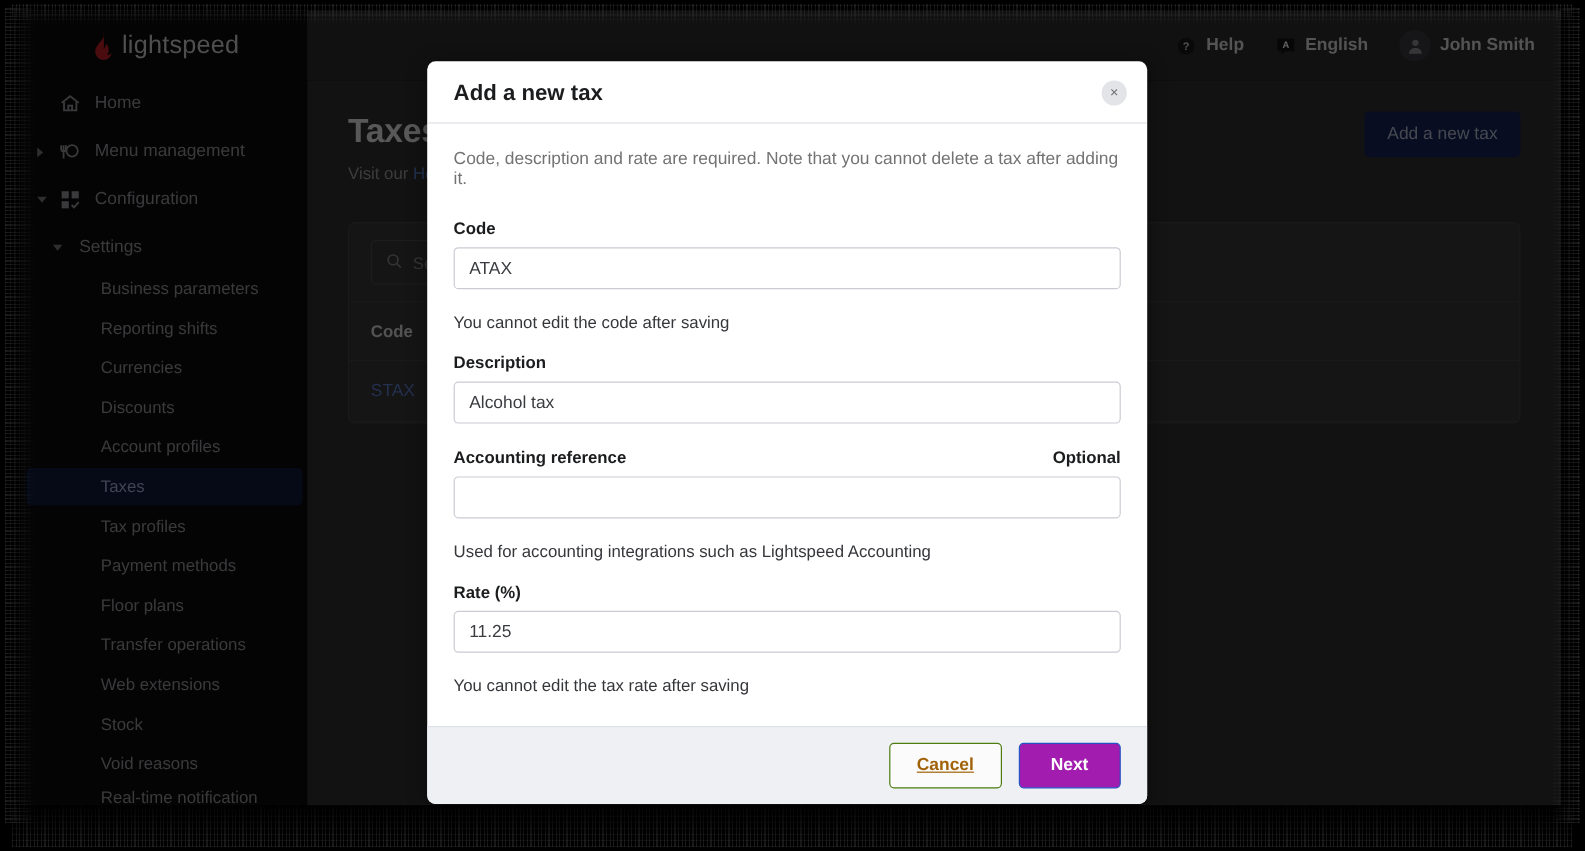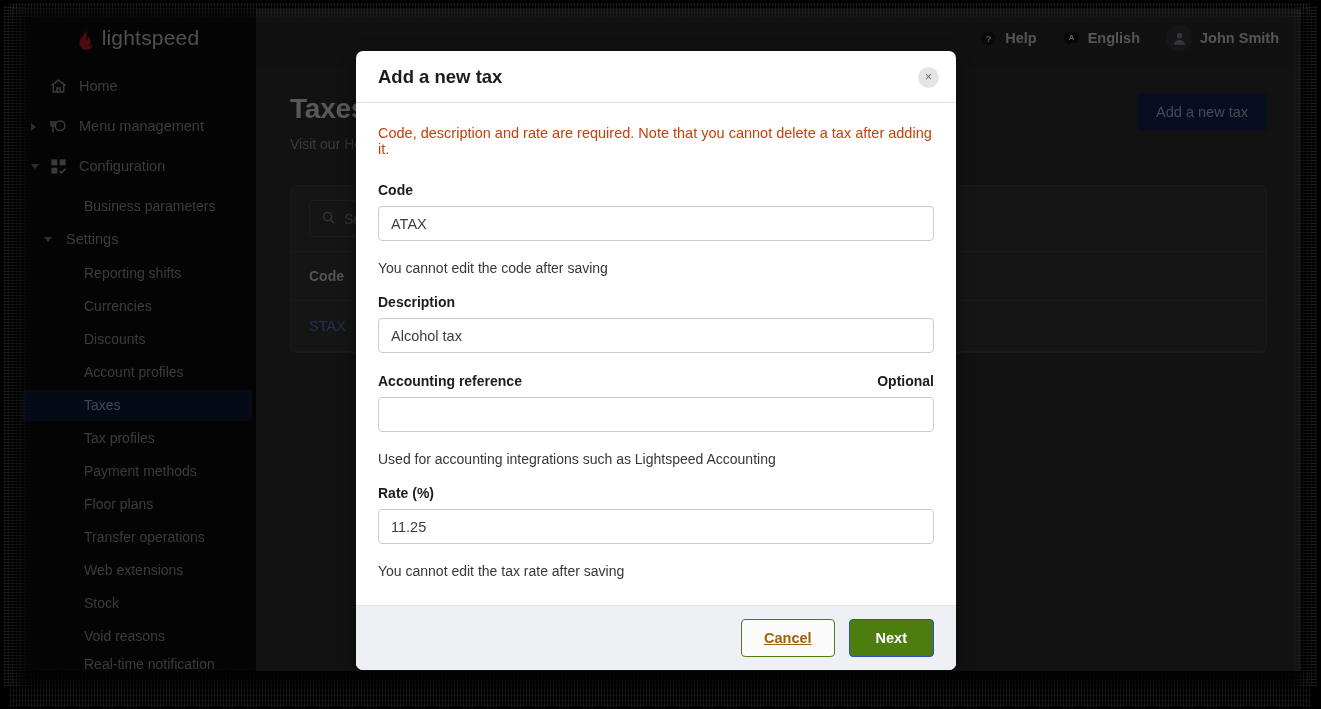--- a/index.html
+++ b/index.html
@@ -284,21 +284,21 @@
     text-align: center;
     cursor: pointer;
     font-family: inherit;
     padding: 0;
   }
   .modal-body {
     padding: 22px 22px 26px 22px;
   }
   .intro {
     font-size: 14.5px;
-    color: #c2410c;
+    color: #737373;
     margin-bottom: 25px;
   }
   .field { margin-bottom: 4px; }
   .field-label-row {
     display: flex;
     align-items: baseline;
     justify-content: space-between;
     margin-bottom: 8px;
   }
   .field-label {
@@ -348,21 +348,21 @@
     cursor: pointer;
     font-family: inherit;
   }
   .btn-cancel {
     background: #fbfbfc;
     border: 1px solid #4d7c0f;
     color: #a16207;
     text-decoration: underline;
   }
   .btn-next {
-    background: #4d7c0f;
+    background: #a21caf;
     border: 1px solid #2553c4;
     color: #ffffff;
     padding: 10px 26px;
   }
 </style>
 </head>
 <body>
 
 <div id="screen">
 
@@ -408,27 +408,27 @@
             <svg width="19" height="19" viewBox="0 0 24 24">
               <rect x="3" y="3" width="7.5" height="7.5" fill="#9a9aa0"></rect>
               <rect x="13.5" y="3" width="7.5" height="7.5" fill="#9a9aa0"></rect>
               <rect x="3" y="13.5" width="7.5" height="7.5" fill="#9a9aa0"></rect>
               <path d="M13.5 17.5l2.5 2.5 5-5.5" fill="none" stroke="#9a9aa0" stroke-width="2"></path>
             </svg>
           </span>
           <span class="nav-label">Configuration</span>
         </div>
 
-        <div class="nav-row lvl3">
-          <span class="nav-label">Business parameters</span>
-        </div>
-
         <div class="nav-row lvl2">
           <span class="caret down lvl2pos"></span>
           <span class="nav-label" style="padding-left:18px">Settings</span>
+        </div>
+
+        <div class="nav-row lvl3">
+          <span class="nav-label">Business parameters</span>
         </div>
         <div class="nav-row lvl3">
           <span class="nav-label">Reporting shifts</span>
         </div>
         <div class="nav-row lvl3">
           <span class="nav-label">Currencies</span>
         </div>
         <div class="nav-row lvl3">
           <span class="nav-label">Discounts</span>
         </div>

